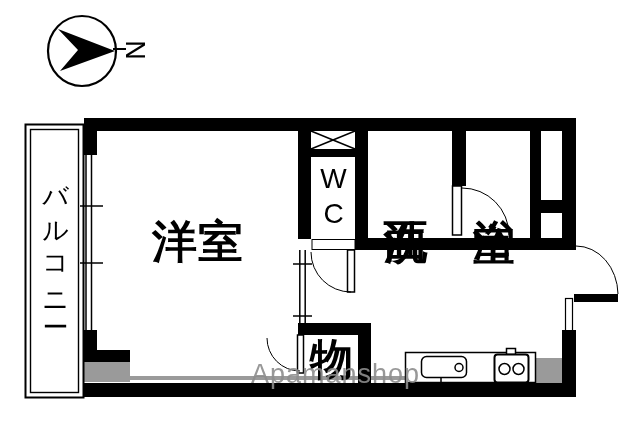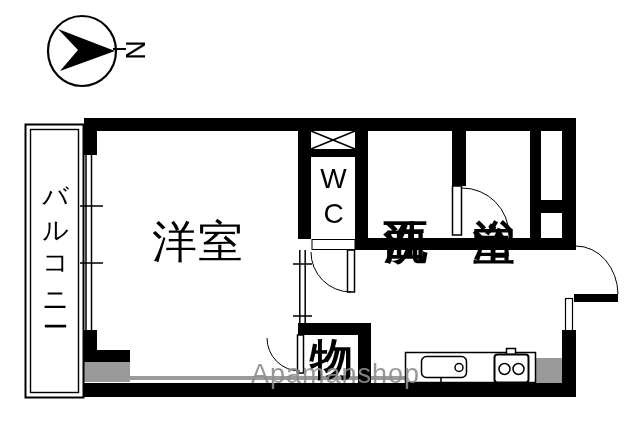--- a/index.html
+++ b/index.html
@@ -7,21 +7,21 @@
     position:relative;width:640px;height:427px;background:#ffffff;overflow:hidden;
     font-family:"Liberation Sans", sans-serif;color:#000;
   }
   .stage *{box-sizing:border-box;}
   .wall{position:absolute;background:#000;z-index:3;}
   .shade{position:absolute;background:#9a9a9a;z-index:1;}
   svg.overlay{position:absolute;left:0;top:0;z-index:2;}
   .label{position:absolute;z-index:4;color:#000;}
   .vtext{writing-mode:vertical-rl;text-orientation:upright;}
   .t-balcony{left:40px;top:167px;width:32px;height:186px;font-size:26px;letter-spacing:7px;line-height:32px;}
-  .t-room{left:118px;top:219px;width:160px;text-align:center;font-size:45px;font-weight:normal;line-height:45px;letter-spacing:1px;}
+  .t-room{left:118px;top:219px;width:160px;text-align:center;font-size:45px;font-weight:bold;line-height:45px;letter-spacing:1px;}
   .t-wc{left:311px;top:156px;width:44px;height:84px;display:flex;align-items:center;justify-content:center;font-size:28px;letter-spacing:4px;line-height:30px;}
   .t-wash{left:380px;top:136px;width:52px;height:102px;display:flex;align-items:center;justify-content:center;font-size:44px;font-weight:bold;letter-spacing:2px;line-height:48px;}
   .t-bath{left:468px;top:136px;width:52px;height:102px;display:flex;align-items:center;justify-content:center;font-size:42px;font-weight:bold;letter-spacing:2px;line-height:46px;}
   .t-storage{left:305px;top:335px;width:53px;height:50px;display:flex;align-items:center;justify-content:center;font-size:43px;font-weight:bold;}
   .t-watermark{left:251px;top:359px;font-size:27px;color:#8d8d8d;letter-spacing:1px;z-index:6;opacity:.9;}
   .t-compass-n{left:121px;top:36px;width:28px;height:28px;display:flex;align-items:center;justify-content:center;
     font-size:27px;transform:rotate(90deg);}
 </style>
 </head>
 <body>

